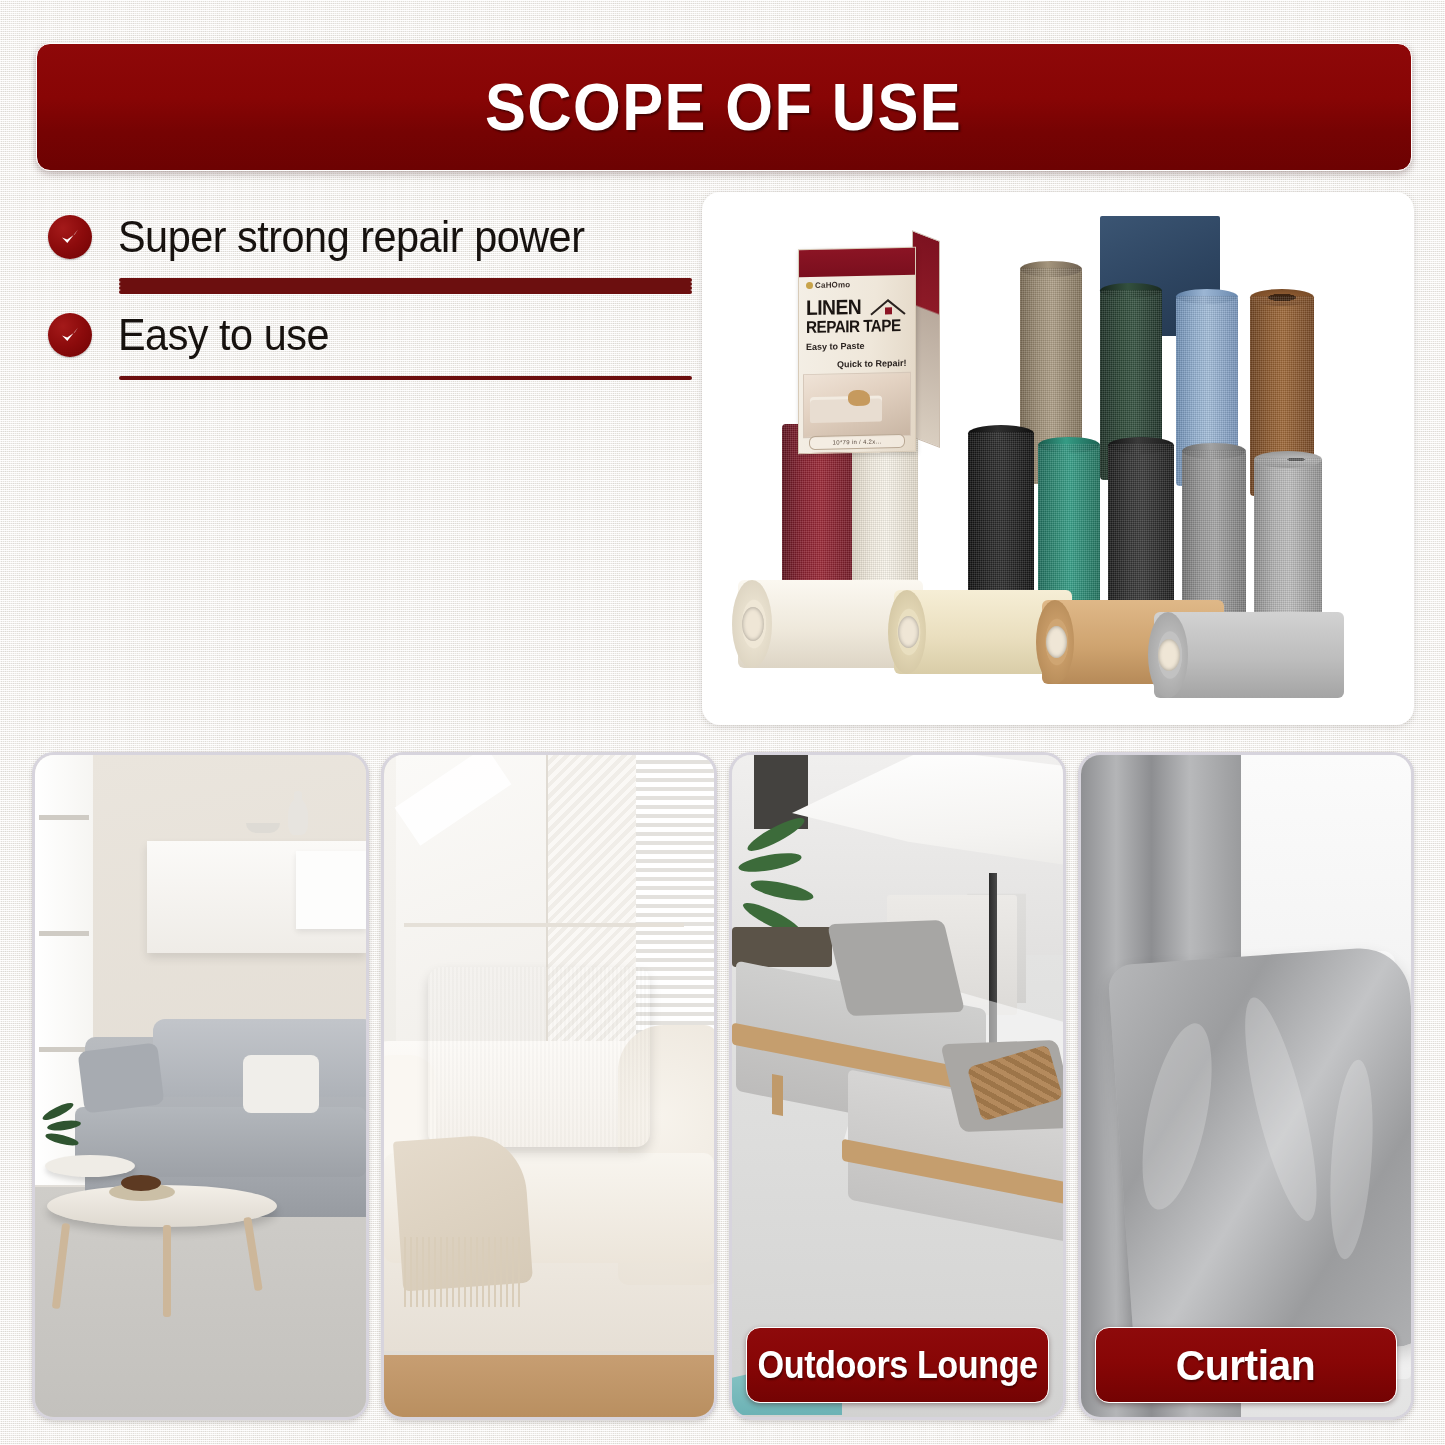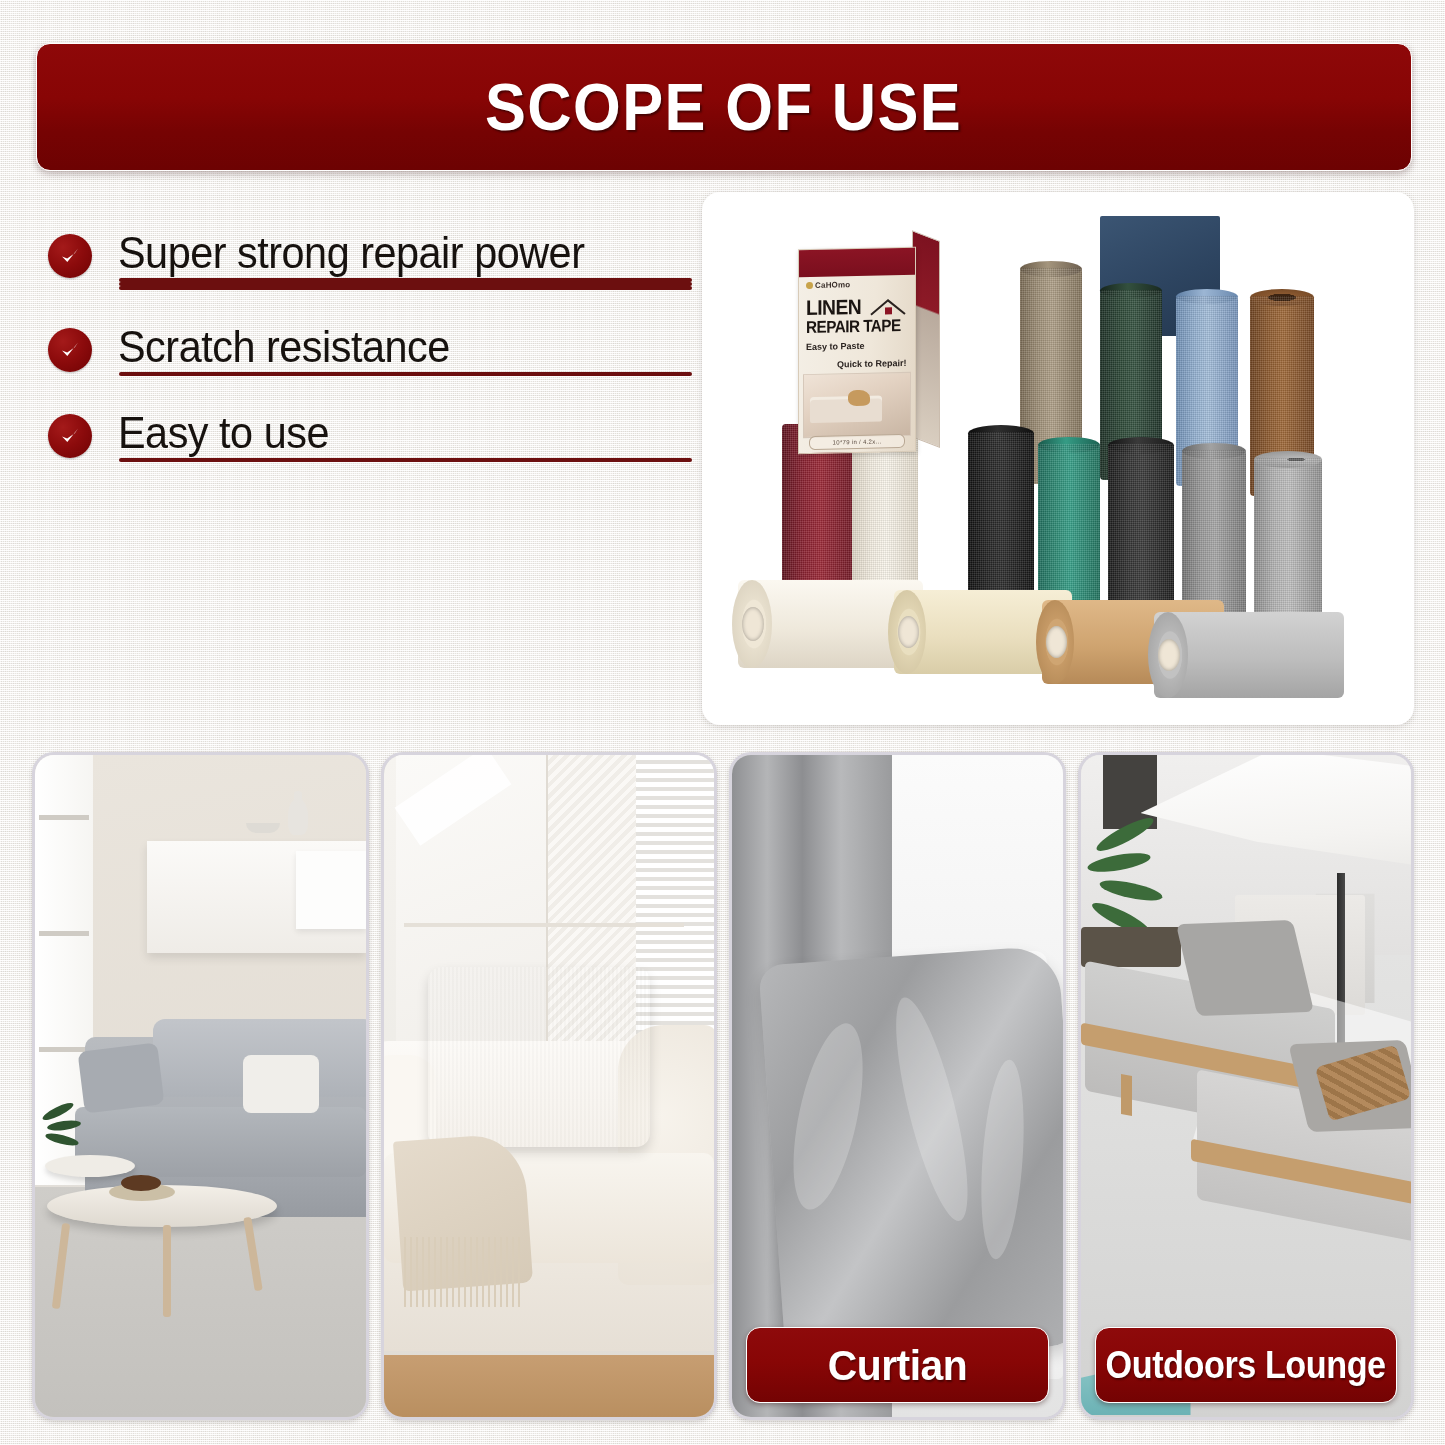--- a/index.html
+++ b/index.html
@@ -38,21 +38,21 @@
     transform:scaleX(.93);
     text-shadow:2px 2px 2px rgba(0,0,0,.45);
     white-space:nowrap;
   }
 
   
   .features{
     position:absolute;left:44px;top:196px;width:648px;
   }
   .feat-row{
-    display:flex;align-items:flex-end;
+    display:flex;align-items:center;
     height:82px;
     padding-left:4px;
   }
   .check-icon{
     width:44px;height:44px;flex:0 0 44px;
     border-radius:50%;
     background:radial-gradient(circle at 34% 30%, #a41a1a 0%, #8c0b0c 48%, #6f0203 100%);
     display:flex;align-items:center;justify-content:center;
     box-shadow:0 1px 2px rgba(0,0,0,.25);
   }
@@ -386,28 +386,20 @@
         </svg>
     </span>
     <span class="feat-text">Super strong repair power</span>
   </div>
   <div class="divider"></div>
 
   <div class="divider"></div>
 
   <div class="divider"></div>
 
-  <div class="feat-row">
-    <span class="check-icon">
-      <svg width="26" height="26" viewBox="0 0 26 26">
-          <path d="M5 13.5 L10.3 19 L21 5.5 L17.8 10.2 L10.2 15.4 Z" fill="#ffffff"></path>
-        </svg>
-    </span>
-    <span class="feat-text">Scratch resistance</span>
-  </div>
   <div class="divider"></div>
 
   <div class="feat-row">
     <span class="check-icon">
       <svg width="26" height="26" viewBox="0 0 26 26">
           <path d="M5 13.5 L10.3 19 L21 5.5 L17.8 10.2 L10.2 15.4 Z" fill="#ffffff"></path>
         </svg>
     </span>
     <span class="feat-text">Easy to use</span>
   </div>
@@ -555,45 +547,20 @@
       <div class="arm"></div>
       <div class="arm2"></div>
       <div class="seatc"></div>
       <div class="pillow"></div>
       <div class="throw"></div>
       <div class="fringe"></div>
     </div>
   </div>
 
   <div class="panel">
-    <div class="panel-art s3">
-      <div class="sheer"></div>
-      <div class="curtL"></div>
-      <div class="chair3"></div>
-      <div class="chairleg"></div>
-      <div class="table3"></div>
-      <div class="stem">
-        <div class="petal" style="left:14px;top:6px;transform:rotate(-22deg)"></div>
-        <div class="petal" style="left:6px;top:26px;transform:rotate(12deg)"></div>
-        <div class="petal" style="left:16px;top:46px;transform:rotate(-14deg)"></div>
-        <div class="petal" style="left:8px;top:68px;transform:rotate(18deg)"></div>
-        <div class="petal" style="left:18px;top:90px;transform:rotate(-8deg)"></div>
-      </div>
-      <div class="drape">
-        <div class="fold" style="left:30px;top:60px;width:58px;height:190px;transform:rotate(16deg)"></div>
-        <div class="fold" style="left:140px;top:40px;width:46px;height:230px;transform:rotate(-10deg)"></div>
-        <div class="fold" style="left:210px;top:110px;width:40px;height:200px;transform:rotate(8deg)"></div>
-      </div>
-    </div>
-    <div class="panel-label">
-      <span>Curtian</span>
-    </div>
-  </div>
-
-  <div class="panel">
     <div class="panel-art s4">
       <div class="wall4"></div>
       <div class="dark"></div>
       <div class="steps"></div>
       <div class="block"></div>
       <div class="umbrella"></div>
       <div class="pole"></div>
       <div class="base"></div>
       <div class="plant4">
         <div class="leaf4" style="left:10px;top:6px;transform:rotate(-28deg)"></div>
@@ -612,13 +579,38 @@
       <div class="back2"></div>
       <div class="cushion2"></div>
       <div class="frame2"></div>
       <div class="pool"></div>
     </div>
     <div class="panel-label narrow">
       <span>Outdoors Lounge</span>
     </div>
   </div>
 
+  <div class="panel">
+    <div class="panel-art s3">
+      <div class="sheer"></div>
+      <div class="curtL"></div>
+      <div class="chair3"></div>
+      <div class="chairleg"></div>
+      <div class="table3"></div>
+      <div class="stem">
+        <div class="petal" style="left:14px;top:6px;transform:rotate(-22deg)"></div>
+        <div class="petal" style="left:6px;top:26px;transform:rotate(12deg)"></div>
+        <div class="petal" style="left:16px;top:46px;transform:rotate(-14deg)"></div>
+        <div class="petal" style="left:8px;top:68px;transform:rotate(18deg)"></div>
+        <div class="petal" style="left:18px;top:90px;transform:rotate(-8deg)"></div>
+      </div>
+      <div class="drape">
+        <div class="fold" style="left:30px;top:60px;width:58px;height:190px;transform:rotate(16deg)"></div>
+        <div class="fold" style="left:140px;top:40px;width:46px;height:230px;transform:rotate(-10deg)"></div>
+        <div class="fold" style="left:210px;top:110px;width:40px;height:200px;transform:rotate(8deg)"></div>
+      </div>
+    </div>
+    <div class="panel-label">
+      <span>Curtian</span>
+    </div>
+  </div>
+
 </div>
 
 </body></html>

